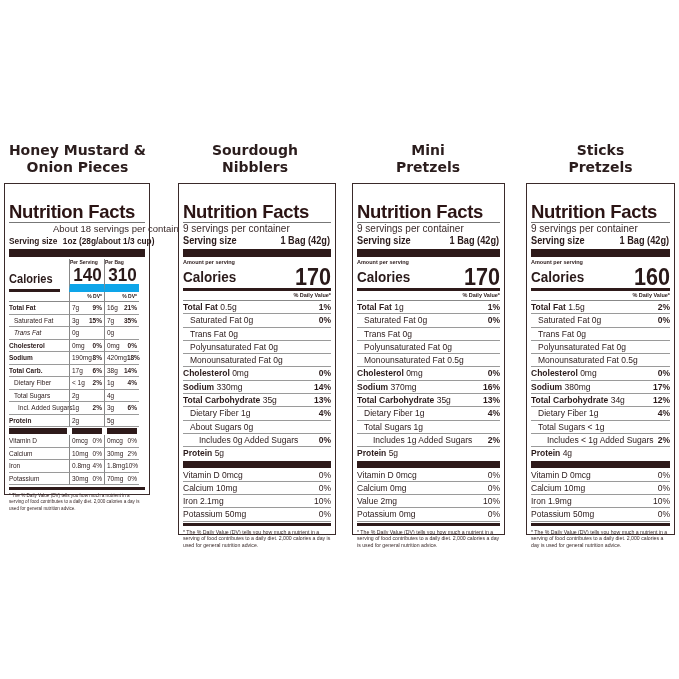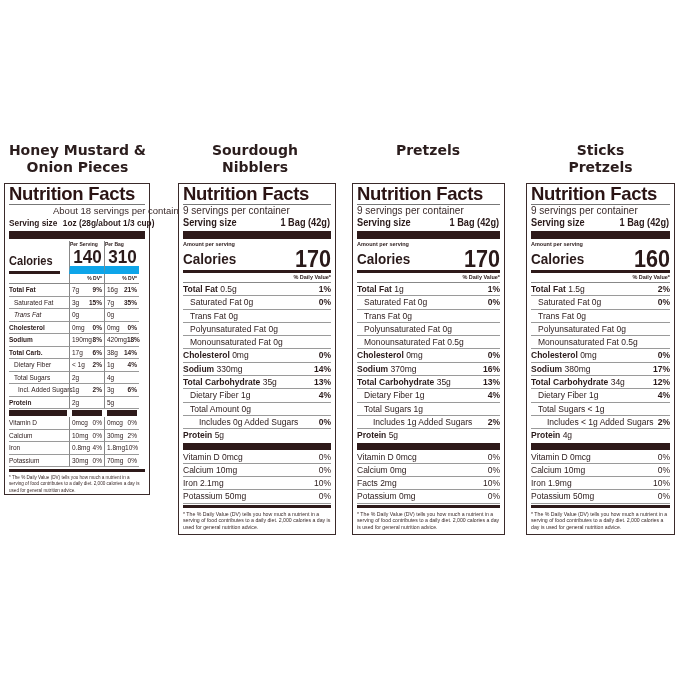--- a/index.html
+++ b/index.html
@@ -1,18 +1,18 @@
 <!DOCTYPE html>
 <html><head>
 <meta charset="utf-8">
 <style>
   html, body { margin:0; padding:0; background:#ffffff; }
   body { width:679px; height:679px; position:relative; overflow:hidden; font-family:"Liberation Sans", sans-serif; color:#2a1a1a; }
   .title { position:absolute; text-align:center; font-family:"DejaVu Sans", sans-serif; font-weight:bold; font-size:14px; line-height:17px; color:#2b1d1d; }
-  .label { position:absolute; border:1px solid #3a2a2a; background:#fff; box-sizing:border-box; padding:0 4px 3px 4px; }
+  .label { position:absolute; border:1px solid #3a2a2a; background:#fff; box-sizing:border-box; padding:18px 4px 3px 4px; }
   .nf { font-family:"Liberation Sans", sans-serif; font-weight:900; font-size:18.5px; line-height:20px; letter-spacing:-0.3px; color:#2b1414; border-bottom:1px solid #777; white-space:nowrap; }
   .svgs { font-size:10px; line-height:12px; color:#3a2a2a; white-space:nowrap; }
   .ss { font-size:10px; line-height:12px; font-weight:bold; display:flex; justify-content:space-between; white-space:nowrap; transform:scaleX(0.92); transform-origin:left; width:108%; }
   .ss .v { font-weight:bold; }
   .bar-thick { height:8px; background:#2e1a1a; margin:2px 0 2px 0; }
   .bar-med { height:3px; background:#2e1a1a; }
   .amt { font-size:5.5px; font-weight:bold; line-height:7px; margin-top:1px; }
   .cal { display:flex; justify-content:space-between; align-items:flex-end; line-height:22px; }
   .cal .k { font-size:15px; font-weight:bold; transform:scaleX(0.9); transform-origin:left; }
   .cal .n { font-size:24px; font-weight:bold; transform:scaleX(0.9); transform-origin:right; }
@@ -296,21 +296,21 @@
           </div>
           <div class="row">
             <span class="nm"><b>Total Carbohydrate</b><span> 35g</span></span>
             <span class="pct">13%</span>
           </div>
           <div class="row i1">
             <span class="nm"><b></b><span>Dietary Fiber 1g</span></span>
             <span class="pct">4%</span>
           </div>
           <div class="row i1">
-            <span class="nm"><b></b><span>Total Amount 0g</span></span>
+            <span class="nm"><b></b><span>About Sugars 0g</span></span>
             <span class="pct"></span>
           </div>
           <div class="row i2">
             <span class="nm"><b></b><span>Includes 0g Added Sugars</span></span>
             <span class="pct">0%</span>
           </div>
           <div class="row" style="border-bottom: none;">
             <span class="nm"><b>Protein</b><span> 5g</span></span>
             <span class="pct"></span>
           </div>
@@ -333,20 +333,21 @@
             <span class="nm">Potassium 50mg</span>
             <span class="pct light">0%</span>
           </div>
         </div>
     <div class="bar-med" style="margin-top:1px;"></div>
     <div class="foot">* The % Daily Value (DV) tells you how much a nutrient in a serving of food contributes to a daily diet. 2,000 calories a day is used for general nutrition advice.</div>
   </div>
 </div>
     <div>
   <div class="title" style="left: 348px; top: 142px; width: 160px;">
+    <div>Mini</div>
     <div>Pretzels</div>
   </div>
   <div class="label" style="left: 352px; top: 183px; width: 153px; height: 352px;">
     <div class="nf">Nutrition Facts</div>
     <div class="svgs">9 servings per container</div>
     <div class="ss">
       <span>Serving size</span>
       <span class="v">1 Bag (42g)</span>
     </div>
     <div class="bar-thick"></div>
@@ -411,21 +412,21 @@
     <div class="minerals">
           <div class="row">
             <span class="nm">Vitamin D 0mcg</span>
             <span class="pct light">0%</span>
           </div>
           <div class="row">
             <span class="nm">Calcium 0mg</span>
             <span class="pct light">0%</span>
           </div>
           <div class="row">
-            <span class="nm">Facts 2mg</span>
+            <span class="nm">Value 2mg</span>
             <span class="pct light">10%</span>
           </div>
           <div class="row">
             <span class="nm">Potassium 0mg</span>
             <span class="pct light">0%</span>
           </div>
         </div>
     <div class="bar-med" style="margin-top:1px;"></div>
     <div class="foot">* The % Daily Value (DV) tells you how much a nutrient in a serving of food contributes to a daily diet. 2,000 calories a day is used for general nutrition advice.</div>
   </div>

